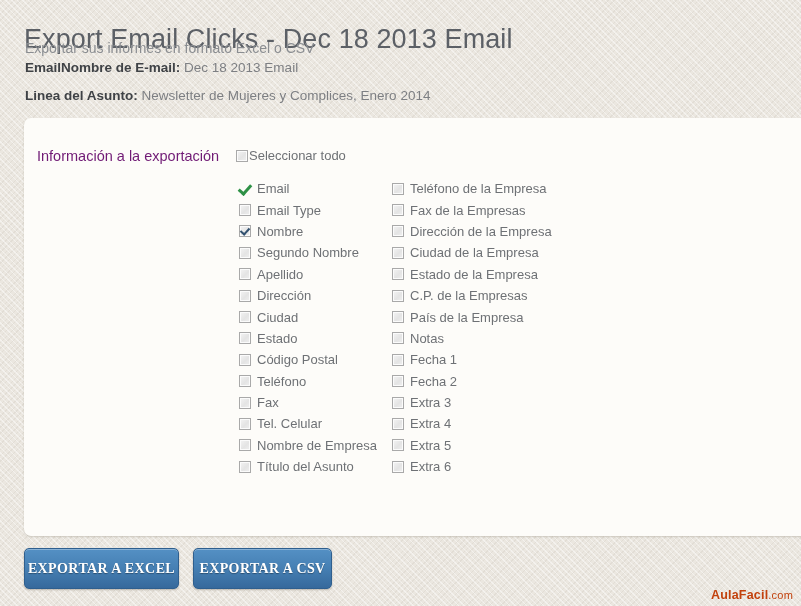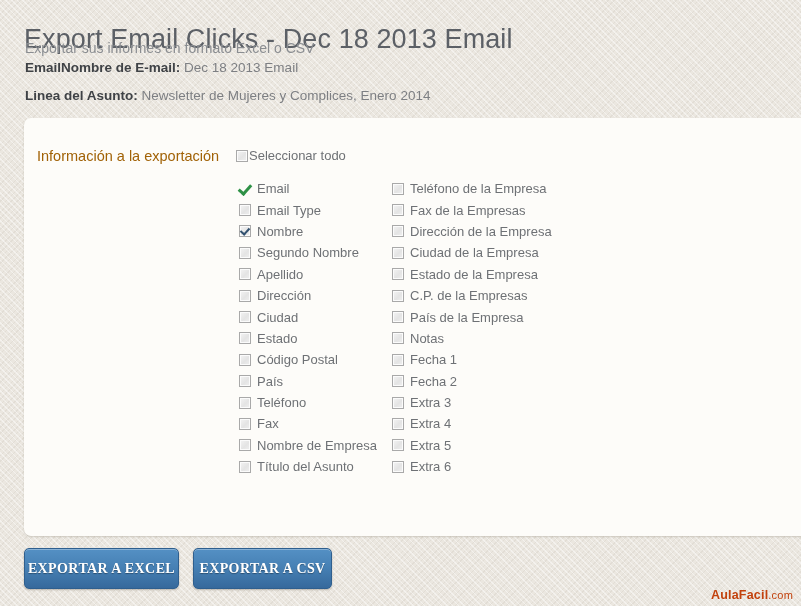--- a/index.html
+++ b/index.html
@@ -62,21 +62,21 @@
     border-radius: 7px 0 0 7px;
     box-shadow: 0 1px 2px rgba(120,110,95,0.28);
     box-sizing: border-box;
   }
 
   .section-label {
     position: absolute;
     left: 13px;
     top: 30px;
     font-size: 14.5px;
-    color: #a16207;
+    color: #701a75;
     white-space: nowrap;
   }
 
   .select-all {
     position: absolute;
     left: 212px;
     top: 30px;
     display: flex;
     align-items: center;
     white-space: nowrap;
@@ -247,29 +247,29 @@
       <div class="cb-row">
         <span class="cb"></span>
         <span class="cb-label">Estado</span>
       </div>
       <div class="cb-row">
         <span class="cb"></span>
         <span class="cb-label">Código Postal</span>
       </div>
       <div class="cb-row">
         <span class="cb"></span>
-        <span class="cb-label">País</span>
-      </div>
-      <div class="cb-row">
-        <span class="cb"></span>
         <span class="cb-label">Teléfono</span>
       </div>
       <div class="cb-row">
         <span class="cb"></span>
         <span class="cb-label">Fax</span>
+      </div>
+      <div class="cb-row">
+        <span class="cb"></span>
+        <span class="cb-label">Tel. Celular</span>
       </div>
       <div class="cb-row">
         <span class="cb"></span>
         <span class="cb-label">Nombre de Empresa</span>
       </div>
       <div class="cb-row">
         <span class="cb"></span>
         <span class="cb-label">Título del Asunto</span>
       </div>
     </div>

